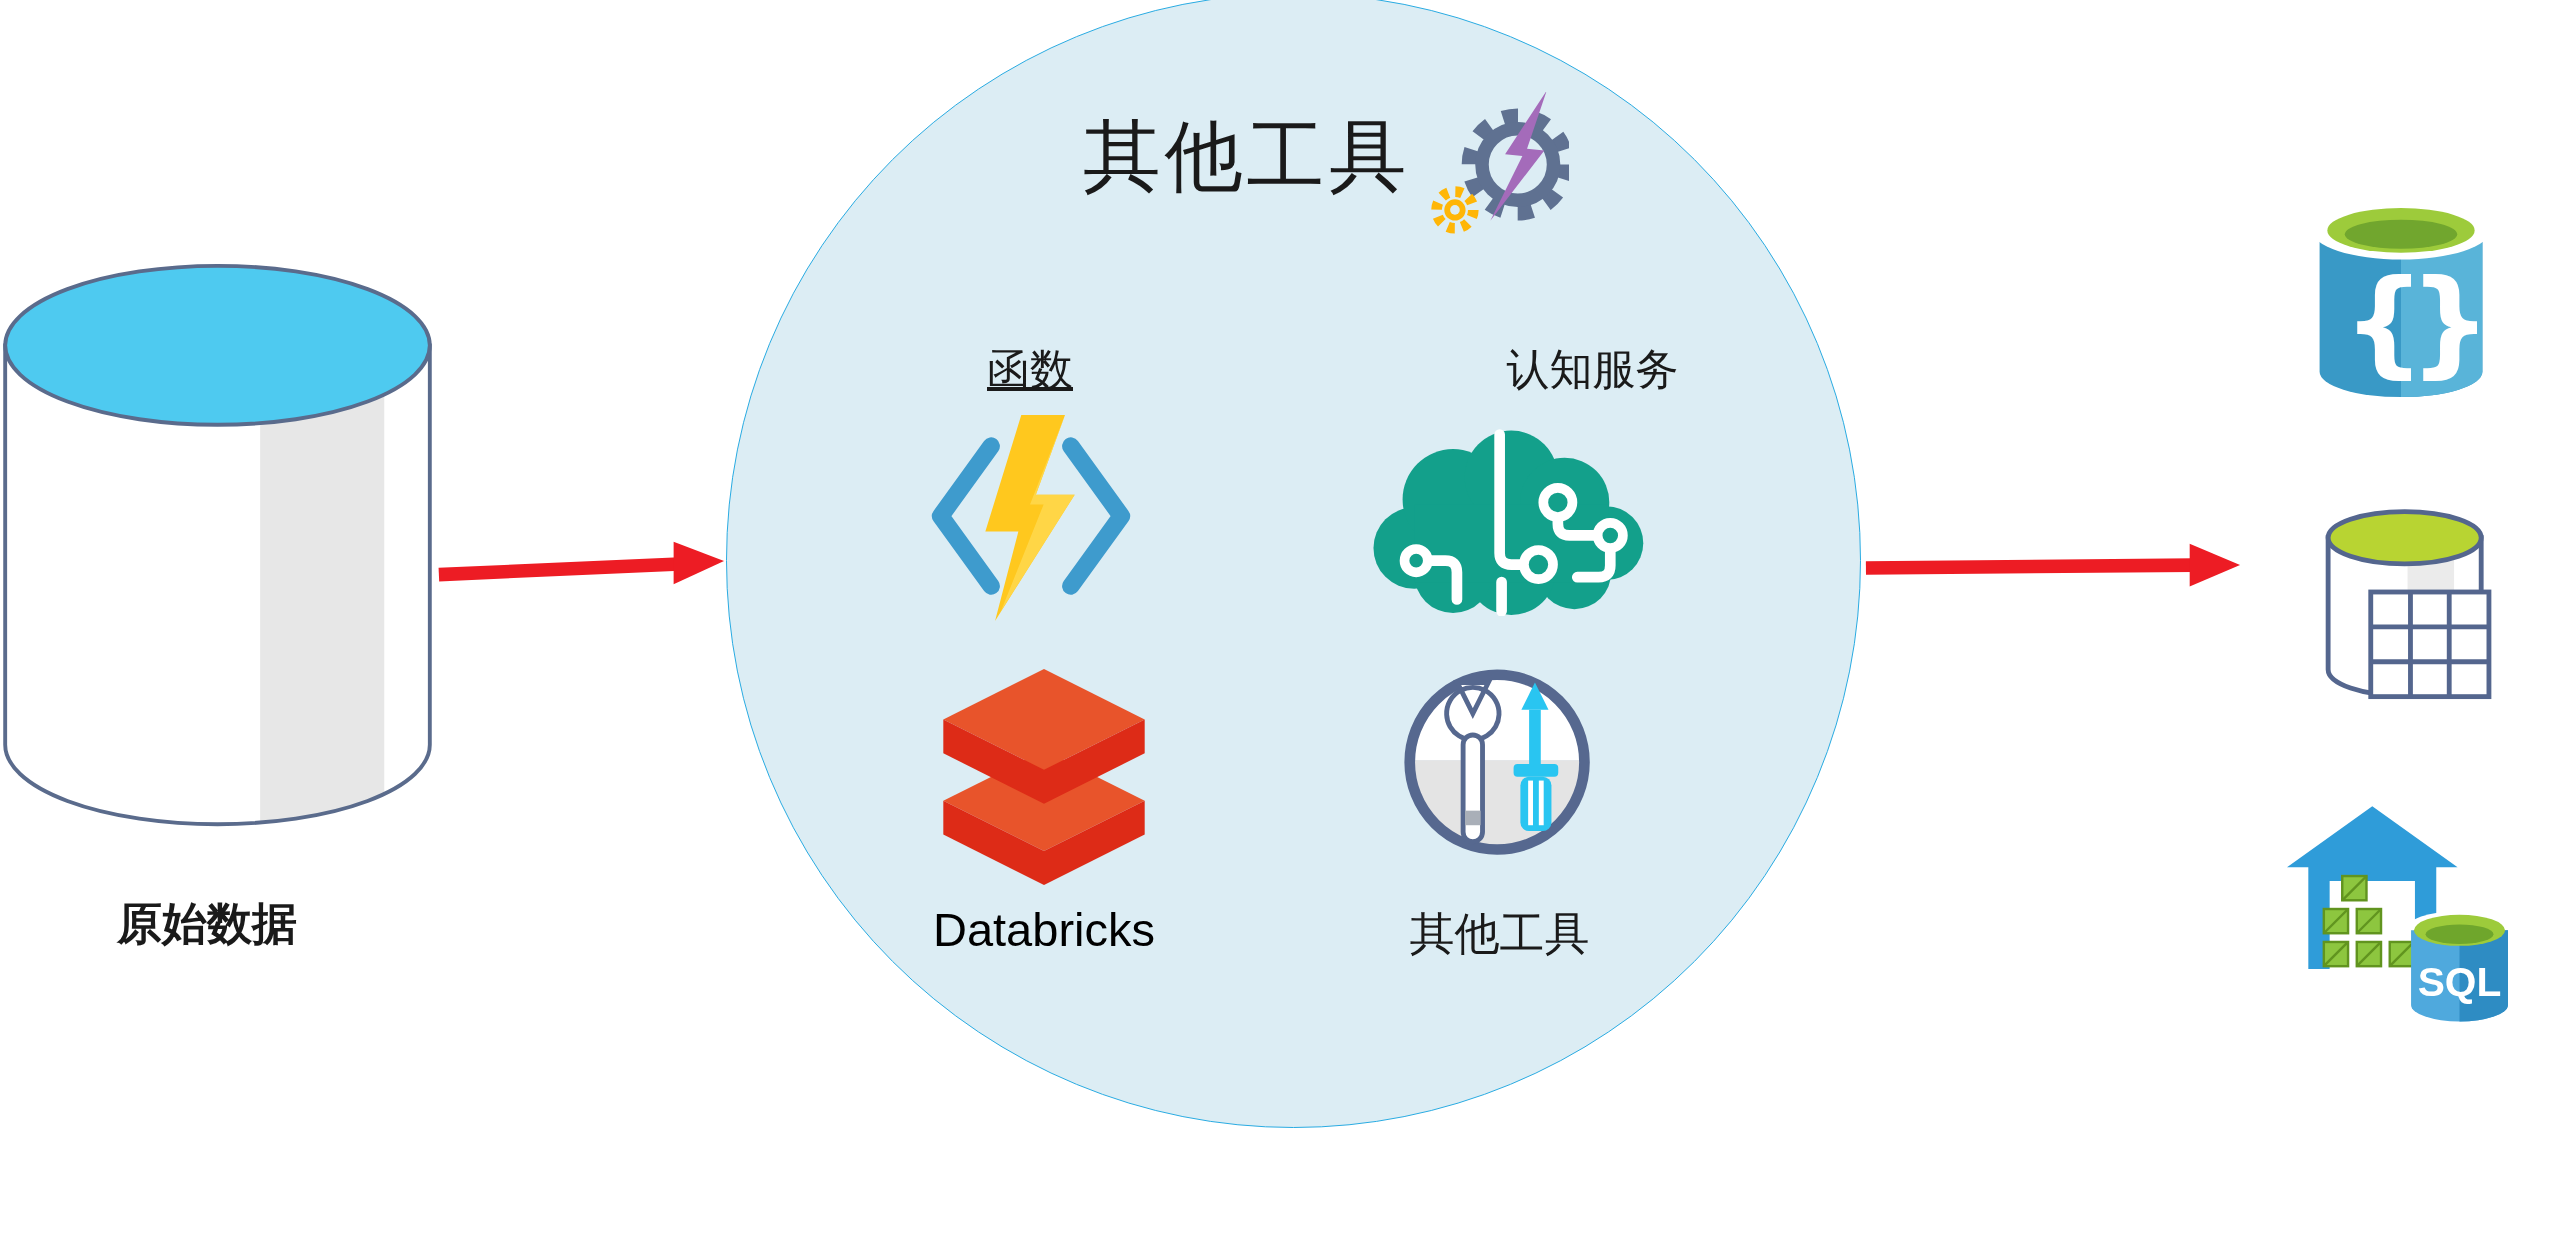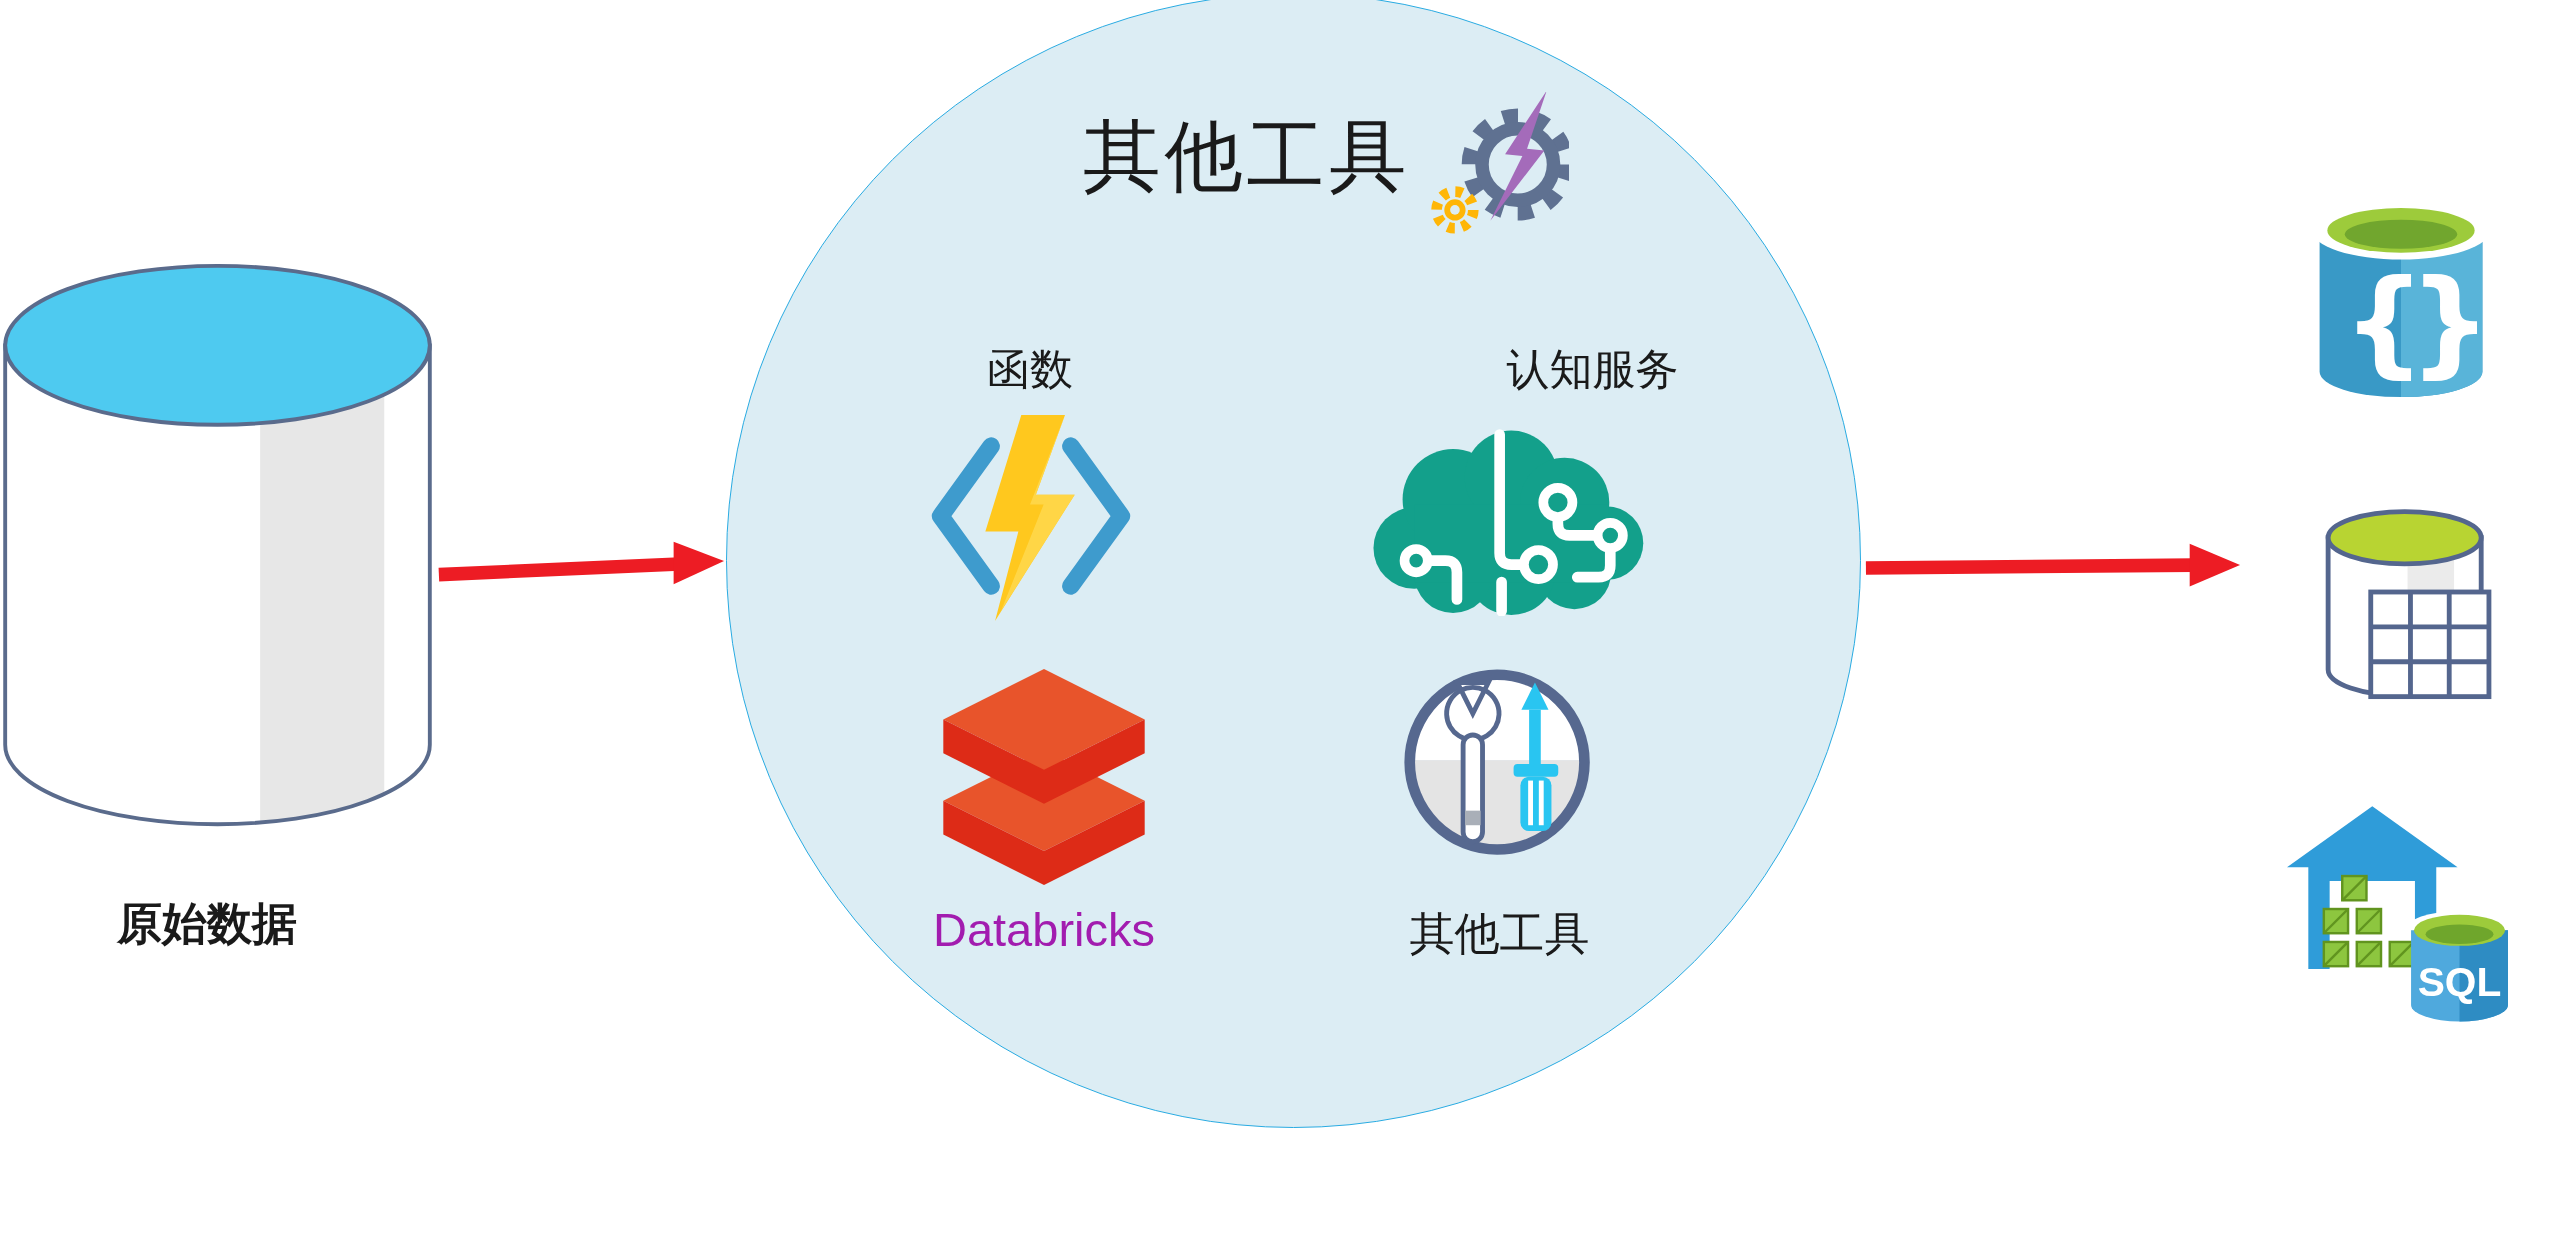--- a/index.html
+++ b/index.html
@@ -28,23 +28,23 @@
   .bit-one{color:var(--bit-one-purple);}
   .bit-zero{color:var(--bit-zero-slate);}
   .source-label{left:42px; top:894px; width:330px; font-size:45px;font-weight:bold;}
   
   .process-circle{
     left:726px; top:-6.8px; width:1135px; height:1135px; border-radius:50%;
     background:var(--circle-fill); border:1.9px solid var(--circle-border);
     box-sizing:border-box;
   }
   .process-title{left:1009px; top:105px; width:475px; font-size:78px; letter-spacing:3.9px;}
-  .fn-label{left:928px; top:341px; width:204px; font-size:43px;}
+  .fn-label{left:928px; top:341px; width:204px; font-size:43px;text-decoration:underline;}
   .cog-label{left:1452px; top:341px; width:281px; font-size:43px;}
-  .db-label{left:923px; top:902px; width:242px; font-size:47px; color:#a21caf;}
+  .db-label{left:923px; top:902px; width:242px; font-size:47px; color:#000000;}
   .tools-label{left:1395px; top:904px; width:209px; font-size:45px;}
   .output-label{left:2270px; top:1084px; width:291px; font-size:43px; line-height:51px;}
   
   .fn-bracket{stroke:var(--functions-bracket-blue); stroke-width:18; fill:none;
     stroke-linecap:round; stroke-linejoin:round;}
   .arrow-line{stroke:var(--arrow-red); stroke-width:14; fill:none;}
   .arrow-head{fill:var(--arrow-red);}
   .circuit{stroke:#fff; stroke-width:11; fill:none; stroke-linecap:round;}
   .node{stroke:#fff; stroke-width:10; fill:var(--cognitive-teal);}
 </style>

